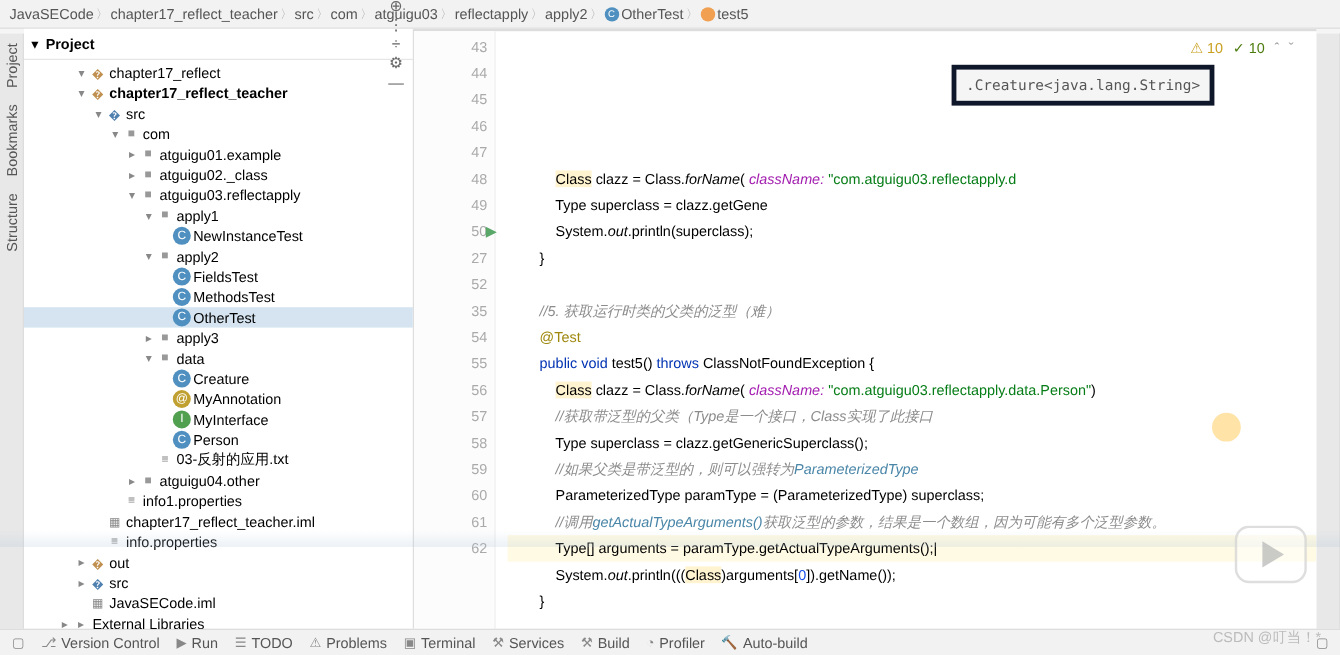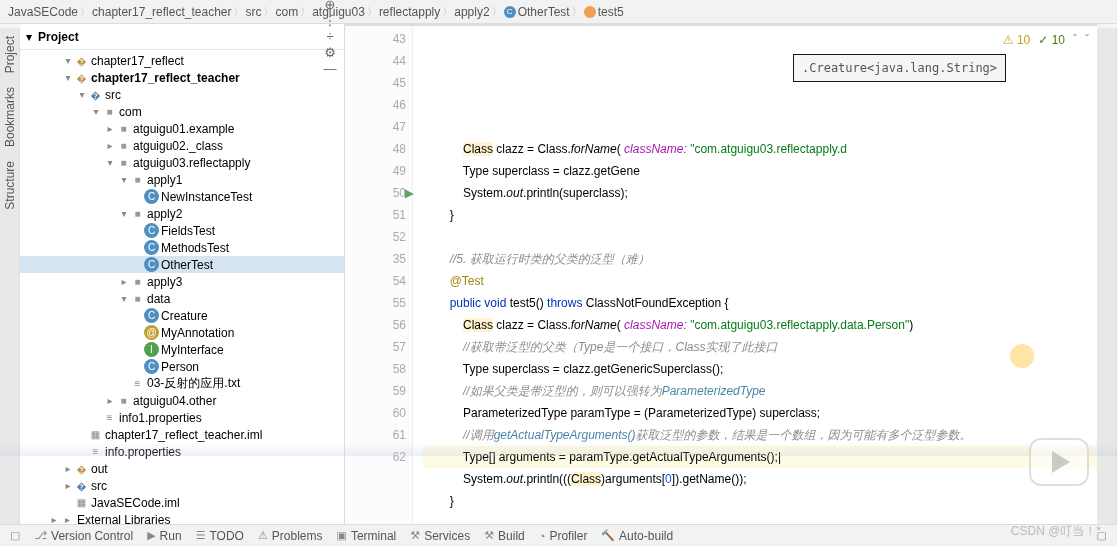--- a/index.html
+++ b/index.html
@@ -45,23 +45,23 @@
 .code{flex:1;padding:2px 0 2px 10px;line-height:22px;font-size:13px;white-space:pre;overflow:hidden;position:relative}
 .kw{color:#0033b3}
 .str{color:#067d17}
 .cmt{color:#8c8c8c;font-style:italic}
 .ann{color:#9e880d}
 .param{color:#a21caf;font-style:italic}
 .method{color:#000}
 .static-m{font-style:italic}
 .hl-class{background:#fff3d0}
 .hl-line{background:#fffae3;display:block;width:100%}
-.hint-box{position:absolute;background:#f5f5f5;border:1px solid #0f172a;padding:2px 8px;color:#555;font-family:monospace;font-size:12px}
+.hint-box{position:absolute;background:#f5f5f5;border:4px solid #0f172a;padding:2px 8px;color:#555;font-family:monospace;font-size:12px}
 .cursor-hl{position:absolute;width:24px;height:24px;background:rgba(255,200,80,.5);border-radius:50%}
-.top-right-badges{position:absolute;top:3px;right:8px;display:flex;gap:8px;align-items:center;font-size:11px;color:#999}
+.top-right-badges{position:absolute;top:3px;right:19px;display:flex;gap:8px;align-items:center;font-size:11px;color:#999}
 .badge-warn{color:#c9a020}
 .badge-ok{color:#4d7c0f}
 .bottom-bar{position:absolute;left:0;right:0;bottom:0;height:22px;background:#f2f2f2;border-top:1px solid #ddd;display:flex;align-items:center;padding:0 10px;gap:14px}
 .bottom-bar .btn{display:flex;align-items:center;gap:4px;color:#555;cursor:pointer}
 .bottom-bar .bicon{font-size:11px;color:#888}
 .watermark{position:absolute;right:16px;bottom:6px;color:#bbb;font-size:12px;pointer-events:none}
 .video-icon{position:absolute;right:28px;bottom:60px;width:60px;height:48px;background:rgba(255,255,255,.5);border:2px solid rgba(200,200,200,.6);border-radius:12px;display:flex;align-items:center;justify-content:center;pointer-events:none}
 .video-icon::after{content:"";border-left:18px solid rgba(180,180,180,.7);border-top:11px solid transparent;border-bottom:11px solid transparent;margin-left:4px}
 .wave{position:absolute;left:0;right:0;bottom:90px;height:14px;background:linear-gradient(transparent,rgba(180,200,220,.25))}
 </style>
@@ -298,21 +298,21 @@
     <div class="editor-area">
       <div class="gutter" id="gutter">
           <span class="ln">43</span>
           <span class="ln">44</span>
           <span class="ln">45</span>
           <span class="ln">46</span>
           <span class="ln">47</span>
           <span class="ln">48</span>
           <span class="ln">49</span>
           <span class="ln">50</span>
-          <span class="ln">51</span>
+          <span class="ln">27</span>
           <span class="ln">52</span>
           <span class="ln">35</span>
           <span class="ln">54</span>
           <span class="ln">55</span>
           <span class="ln">56</span>
           <span class="ln">57</span>
           <span class="ln">58</span>
           <span class="ln">59</span>
           <span class="ln">60</span>
           <span class="ln">61</span>

